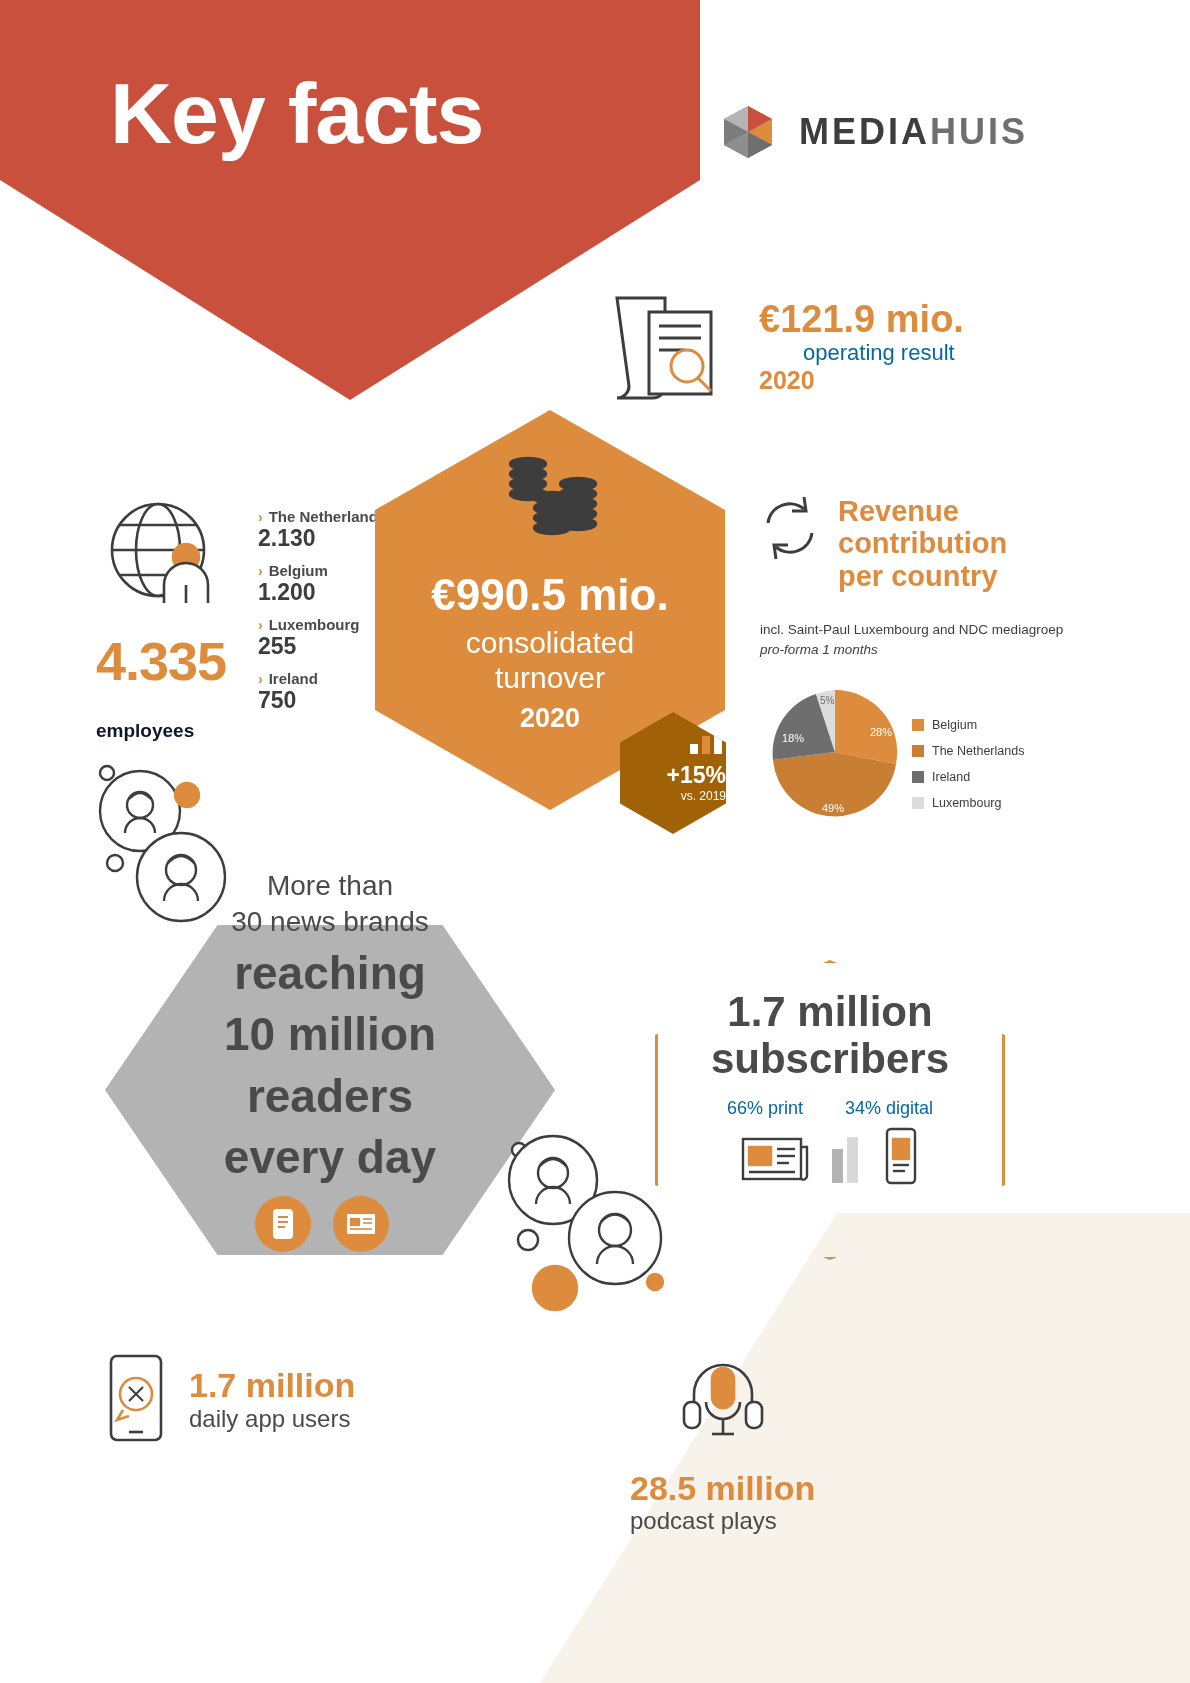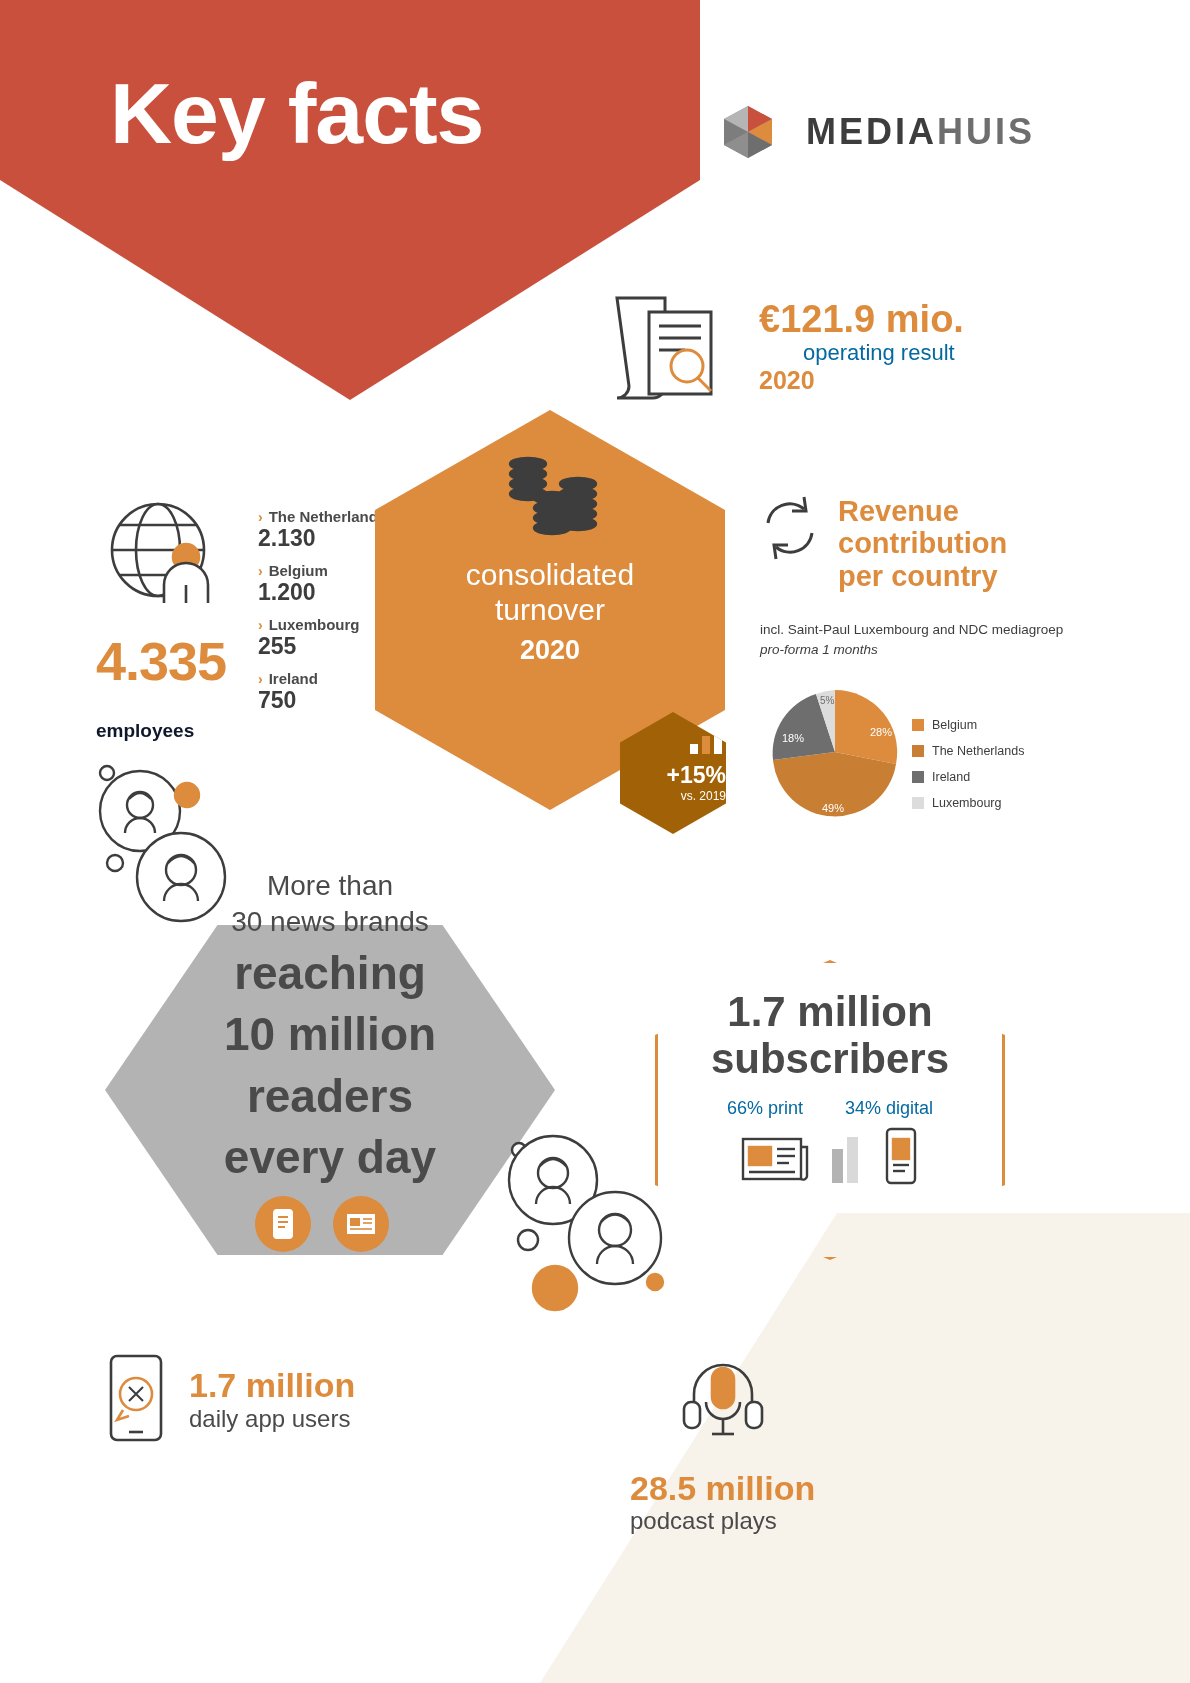--- a/index.html
+++ b/index.html
@@ -32,21 +32,21 @@
     letter-spacing: -1px;
     line-height: 1;
   }
 
   
   .logo-wrap {
     position: absolute;
     top: 102px; left: 718px;
     display: flex;
     align-items: center;
-    gap: 28px;
+    gap: 21px;
   }
   .logo-mark { width: 60px; height: 60px; }
   .logo-text {
     font-size: 36px;
     font-weight: bold;
     letter-spacing: 3px;
     color: #3d3d3d;
   }
   .logo-text .light { color: #6e6e6e; font-weight: bold; }
 
@@ -311,20 +311,21 @@
           <ellipse cx="62" cy="70" rx="18" ry="6"></ellipse>
           <ellipse cx="62" cy="80" rx="18" ry="6"></ellipse>
           <ellipse cx="88" cy="36" rx="18" ry="6"></ellipse>
           <ellipse cx="88" cy="46" rx="18" ry="6"></ellipse>
           <ellipse cx="88" cy="56" rx="18" ry="6"></ellipse>
           <ellipse cx="88" cy="66" rx="18" ry="6"></ellipse>
           <ellipse cx="88" cy="76" rx="18" ry="6"></ellipse>
         </g>
       </svg>
     </div>
+    <div class="turnover-big">€990.5 mio.</div>
     <div class="turnover-sub">
       <div>consolidated</div>
       <div>turnover</div>
     </div>
     <div class="turnover-year">2020</div>
   </div>
 
   <div class="hex-growth">
     <div class="growth-icon">
       <svg width="40" height="26" viewBox="0 0 40 26">

